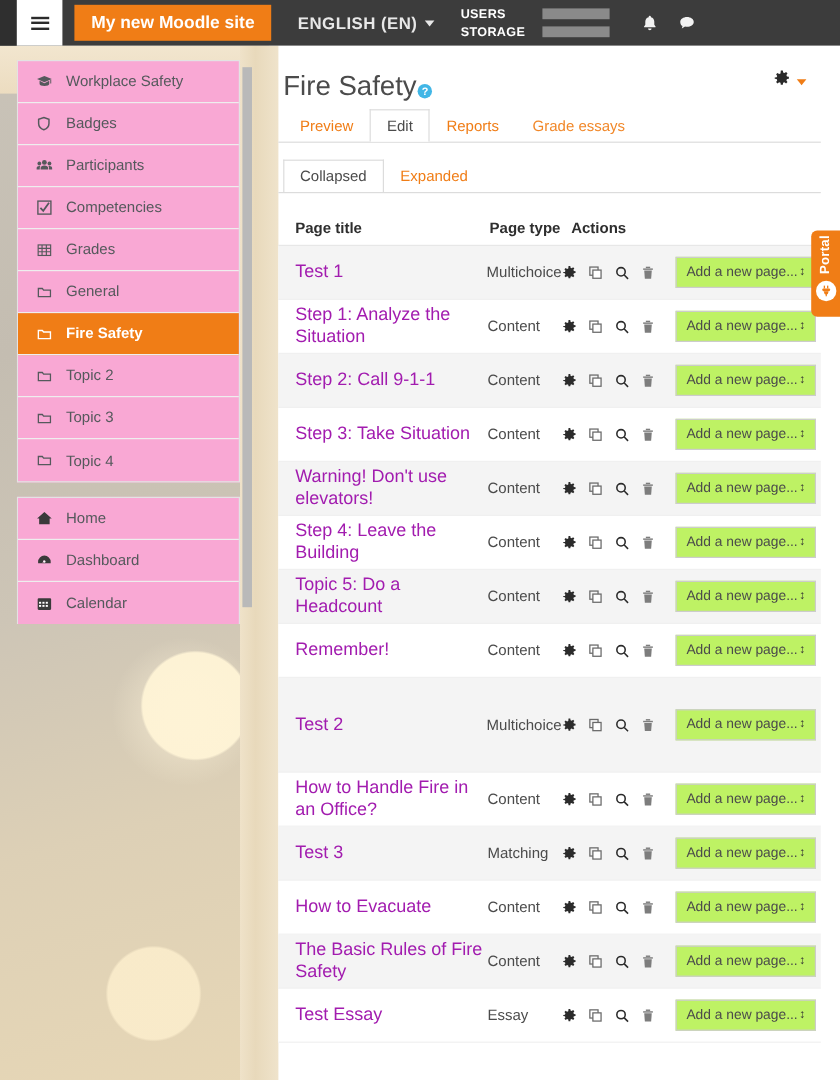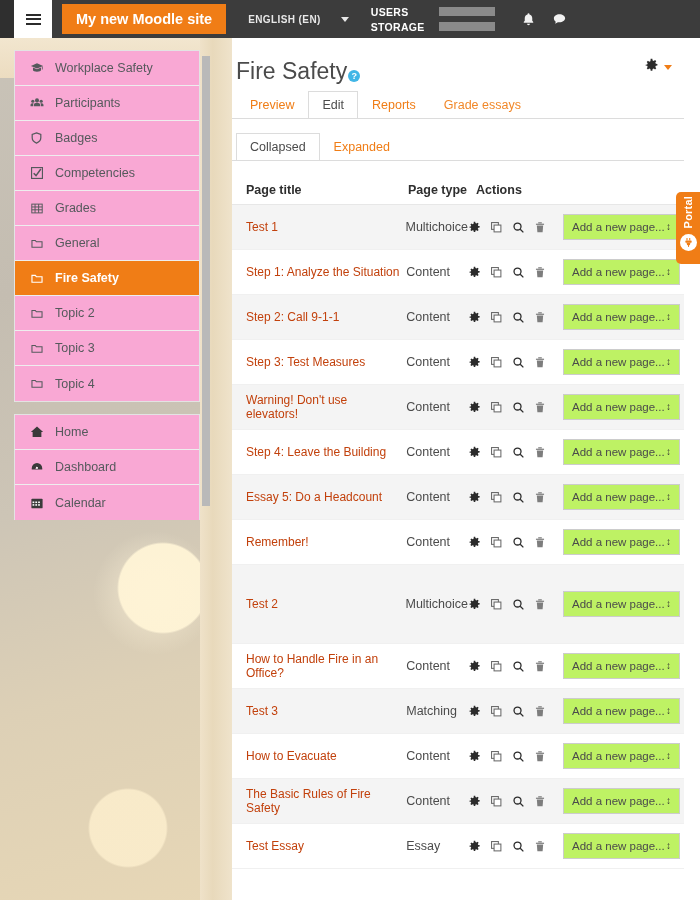--- a/index.html
+++ b/index.html
@@ -71,23 +71,23 @@
     margin-left: 10px;
     height: 30px; padding: 0 14px;
     background: #f07d16;
     color: #ffffff;
     font-size: 14.5px; font-weight: 600;
     display: flex; align-items: center;
     cursor: pointer; white-space: nowrap;
   }
   #lang-menu {
     margin-left: 22px;
-    color: #e8e8e8; font-size: 10px; font-weight: 700;
+    color: #e8e8e8; font-size: 14px; font-weight: 700;
     letter-spacing: .4px;
-    display: flex; align-items: center; gap: 20px;
+    display: flex; align-items: center; gap: 6px;
     cursor: pointer; white-space: nowrap;
   }
   .caret-dn {
     width: 0; height: 0;
     border-left: 4px solid transparent;
     border-right: 4px solid transparent;
     border-top: 5px solid currentColor;
   }
   #meters { margin-left: 22px; display: flex; flex-direction: column; gap: 3px; }
   .meter-row { display: flex; align-items: center; gap: 10px; }
@@ -212,21 +212,21 @@
     display: flex; align-items: center;
     min-height: 45px;
     padding: 0 4px 0 14px;
     background: #ffffff;
     border-bottom: 1px solid #f0f0f0;
   }
   .prow.alt { background: #f4f4f4; }
   .prow.tall { min-height: 79px; }
   .p-title {
     width: 176px;
-    color: #c2410c; font-size: 12px;
+    color: #a21caf; font-size: 15px;
     cursor: pointer;
     padding-right: 4px;
     line-height: 1.2;
   }
   .p-type { width: 68px; font-size: 12.5px; color: #4b4b4b; }
   .p-acts { flex: 1; display: flex; align-items: center; gap: 9px; }
   .act-ico { cursor: pointer; display: flex; align-items: center; }
   .addsel {
     margin-left: 8px;
     width: 117px; height: 26px;
@@ -329,38 +329,38 @@
           <svg width="14" height="14" viewBox="0 0 16 16" fill="#55595c">
               <path d="M8 2.6 15 5.6 8 8.6 1 5.6z"></path>
               <path d="M3.4 7.3v3c0 1 2 1.9 4.6 1.9s4.6-.9 4.6-1.9v-3L8 9.5z"></path>
               <path d="M14.5 6.3v3.4h-.9V6.3z"></path>
             </svg>
         </span>
         <span>Workplace Safety</span>
       </div>
       <div class="nav-item">
         <span class="nav-ic">
+          <svg width="13" height="14" viewBox="0 0 16 16" fill="none" stroke="#55595c" stroke-width="1.5">
+              <path d="M8 1.7 13.3 3.5v4.3c0 3.2-2.4 5.4-5.3 6.5-2.9-1.1-5.3-3.3-5.3-6.5V3.5z"></path>
+            </svg>
+        </span>
+        <span>Badges</span>
+      </div>
+      <div class="nav-item">
+        <span class="nav-ic">
           <svg width="14" height="14" viewBox="0 0 16 16" fill="#55595c">
               <circle cx="8" cy="5" r="2.3"></circle>
               <circle cx="3.2" cy="6" r="1.8"></circle>
               <circle cx="12.8" cy="6" r="1.8"></circle>
               <path d="M8 7.8c-2.1 0-3.6 1.1-3.6 2.4v1.6h7.2v-1.6c0-1.3-1.5-2.4-3.6-2.4z"></path>
               <path d="M3.2 8.4c-1.5 0-2.6.8-2.6 1.8v1.6h3V10c0-.6.2-1.1.6-1.6z"></path>
               <path d="M12.8 8.4c1.5 0 2.6.8 2.6 1.8v1.6h-3V10c0-.6-.2-1.1-.6-1.6z"></path>
             </svg>
         </span>
         <span>Participants</span>
-      </div>
-      <div class="nav-item">
-        <span class="nav-ic">
-          <svg width="13" height="14" viewBox="0 0 16 16" fill="none" stroke="#55595c" stroke-width="1.5">
-              <path d="M8 1.7 13.3 3.5v4.3c0 3.2-2.4 5.4-5.3 6.5-2.9-1.1-5.3-3.3-5.3-6.5V3.5z"></path>
-            </svg>
-        </span>
-        <span>Badges</span>
       </div>
       <div class="nav-item">
         <span class="nav-ic">
           <svg width="14" height="14" viewBox="0 0 16 16" fill="none" stroke="#55595c" stroke-width="1.3">
               <rect x="1.8" y="1.8" width="12.4" height="12.4"></rect>
               <path d="M4.2 8.2 6.9 11 12.4 3.4" stroke-width="1.7"></path>
             </svg>
         </span>
         <span>Competencies</span>
       </div>
@@ -586,21 +586,21 @@
                   <path d="M3.8 5.2h8.4l-.7 9.1H4.5z"></path>
                 </svg>
               </span>
               <div class="addsel">
                 <span>Add a new page...</span>
                 <span class="updown">↕</span>
               </div>
             </div>
           </div>
           <div class="prow">
-            <div class="p-title">Step 3: Test Measures</div>
+            <div class="p-title">Step 3: Take Situation</div>
             <div class="p-type">Content</div>
             <div class="p-acts">
               <span class="act-ico">
                 <svg width="13" height="13" viewBox="0 0 16 16" fill="#2b2b2b">
                   <path d="M8 5.1A2.9 2.9 0 1 0 8 10.9 2.9 2.9 0 0 0 8 5.1zm0 1.7a1.2 1.2 0 1 1 0 2.4 1.2 1.2 0 0 1 0-2.4z"></path>
                   <path d="M7.1.9h1.8l.25 1.7 1.25.52 1.4-1 1.27 1.27-1 1.4.52 1.25 1.7.25v1.8l-1.7.25-.52 1.25 1 1.4-1.27 1.27-1.4-1-1.25.52-.25 1.7H7.1l-.25-1.7-1.25-.52-1.4 1-1.27-1.27 1-1.4-.52-1.25-1.7-.25V7.1l1.7-.25.52-1.25-1-1.4 1.27-1.27 1.4 1 1.25-.52z"></path>
                 </svg>
               </span>
               <span class="act-ico">
                 <svg width="13" height="13" viewBox="0 0 16 16" fill="none" stroke="#6a6a6a" stroke-width="1.3">
@@ -691,21 +691,21 @@
                   <path d="M3.8 5.2h8.4l-.7 9.1H4.5z"></path>
                 </svg>
               </span>
               <div class="addsel">
                 <span>Add a new page...</span>
                 <span class="updown">↕</span>
               </div>
             </div>
           </div>
           <div class="prow alt">
-            <div class="p-title">Essay 5: Do a Headcount</div>
+            <div class="p-title">Topic 5: Do a Headcount</div>
             <div class="p-type">Content</div>
             <div class="p-acts">
               <span class="act-ico">
                 <svg width="13" height="13" viewBox="0 0 16 16" fill="#2b2b2b">
                   <path d="M8 5.1A2.9 2.9 0 1 0 8 10.9 2.9 2.9 0 0 0 8 5.1zm0 1.7a1.2 1.2 0 1 1 0 2.4 1.2 1.2 0 0 1 0-2.4z"></path>
                   <path d="M7.1.9h1.8l.25 1.7 1.25.52 1.4-1 1.27 1.27-1 1.4.52 1.25 1.7.25v1.8l-1.7.25-.52 1.25 1 1.4-1.27 1.27-1.4-1-1.25.52-.25 1.7H7.1l-.25-1.7-1.25-.52-1.4 1-1.27-1.27 1-1.4-.52-1.25-1.7-.25V7.1l1.7-.25.52-1.25-1-1.4 1.27-1.27 1.4 1 1.25-.52z"></path>
                 </svg>
               </span>
               <span class="act-ico">
                 <svg width="13" height="13" viewBox="0 0 16 16" fill="none" stroke="#6a6a6a" stroke-width="1.3">

